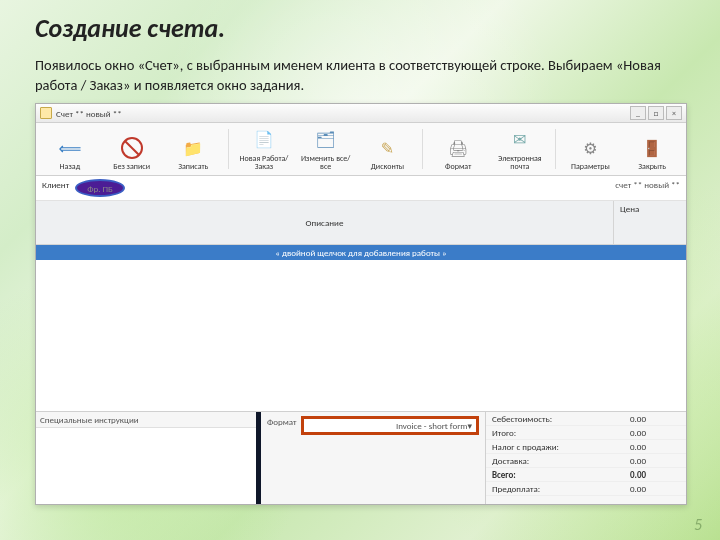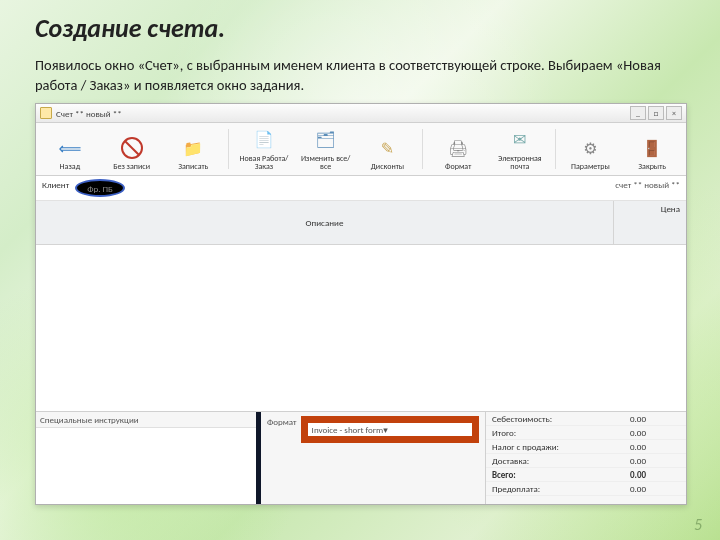--- a/index.html
+++ b/index.html
@@ -15,34 +15,34 @@
 .ctrls{margin-left:auto;display:flex;gap:2px}
 .ctrls span{width:14px;height:12px;background:#eee;border:1px solid #bbb;display:inline-flex;align-items:center;justify-content:center;font-size:8px;color:#555}
 .toolbar{display:flex;border-bottom:1px solid #d0d0d0;background:#f9f9f9;padding:4px 6px;gap:6px}
 .tbtn{display:flex;flex-direction:column;align-items:center;justify-content:flex-end;width:58px;height:44px;cursor:pointer;font-size:8px;color:#333;text-align:center;line-height:1.1}
 .tbtn .ic{width:24px;height:24px;margin-bottom:2px;display:flex;align-items:center;justify-content:center;font-size:16px}
 .sep{width:1px;background:#ddd;margin:2px 1px}
 .i-back{color:#3a7fc4}.i-no{border:2px solid #c0392b;border-radius:50%;width:18px;height:18px;position:relative}.i-no::after{content:"";position:absolute;width:20px;height:2px;background:#c0392b;transform:rotate(45deg);top:8px;left:-1px}
 .i-fld{color:#e0b040}.i-new{color:#6aa84f}.i-chg{color:#5b8db8}.i-disc{color:#caa85a}.i-print{color:#888}.i-email{color:#7aa}.i-opt{color:#888}.i-close{color:#888}
 .clientrow{display:flex;align-items:flex-start;padding:3px 6px;gap:6px;border-bottom:1px solid #e2e2e2;font-size:9px}
 .clientrow .lbl{color:#333}
-.oval{border:2px solid #3b5fc4;border-radius:50%;padding:0 10px;height:14px;display:inline-flex;align-items:center;background:#000000;color:#888}
+.oval{border:2px solid #3b5fc4;border-radius:50%;padding:0 10px;height:14px;display:inline-flex;align-items:center;background:#4c1d95;color:#888}
 .clientrow .record{margin-left:auto;color:#555}
 .headerrow{display:flex;background:#eef0f2;border-bottom:1px solid #d4d4d4;font-size:9px}
 .headerrow .c1{flex:1;padding:16px 6px;border-right:1px solid #d4d4d4;text-align:center}
-.headerrow .c2{width:60px;padding:2px 6px;text-align:right}
+.headerrow .c2{width:60px;padding:2px 6px;text-align:left}
 .addrow{background:#3b7cc8;color:#fff;text-align:center;font-size:9px;padding:2px 0}
 .grid{flex:1;background:#fff}
 .bottom{display:flex;border-top:1px solid #d0d0d0;background:#f6f6f6;height:92px}
 .bl{width:220px;border-right:5px solid #0f172a;display:flex;flex-direction:column}
 .bl .hdr{font-size:9px;padding:2px 4px;color:#555;border-bottom:1px solid #e0e0e0}
 .bl textarea{flex:1;border:none;background:#fff;resize:none;font-size:9px;padding:2px}
 .bm{flex:1;border-right:1px solid #d0d0d0;padding:4px 6px;font-size:9px;color:#555;display:flex;align-items:flex-start;gap:4px}
 .bm label{}
-.bm .sel{border:7px solid #c2410c;background:#fff;padding:1px 4px;font-size:9px;flex:1;display:flex;justify-content:flex-start;align-items:center}
+.bm .sel{border:3px solid #c2410c;background:#fff;padding:1px 4px;font-size:9px;flex:1;display:flex;justify-content:flex-end;align-items:center}
 .br{width:200px;display:flex;flex-direction:column;font-size:9px}
 .br .row{display:flex;justify-content:space-between;padding:1px 6px;border-bottom:1px solid #eee}
 .br .row.b{font-weight:600}
 .br .row span:last-child{text-align:left;min-width:50px}
 .pagenum{position:absolute;bottom:6px;right:18px;font-size:16px;color:rgba(80,120,60,.5);font-style:italic}
 </style>
 </head>
 <body>
 
 <div class="slide">
@@ -111,20 +111,21 @@
     <div class="clientrow">
       <span class="lbl">Клиент</span>
       <span class="oval">Фр. ПБ</span>
       <span class="record">счет ** новый **</span>
     </div>
 
     <div class="headerrow">
       <div class="c1">Описание</div>
       <div class="c2">Цена</div>
     </div>
+    <div class="addrow">« двойной щелчок для добавления работы »</div>
     <div class="grid"></div>
 
     <div class="bottom">
       <div class="bl">
         <div class="hdr">Специальные инструкции</div>
         <textarea style=""></textarea>
       </div>
       <div class="bm">
         <label>Формат</label>
         <div class="sel">

